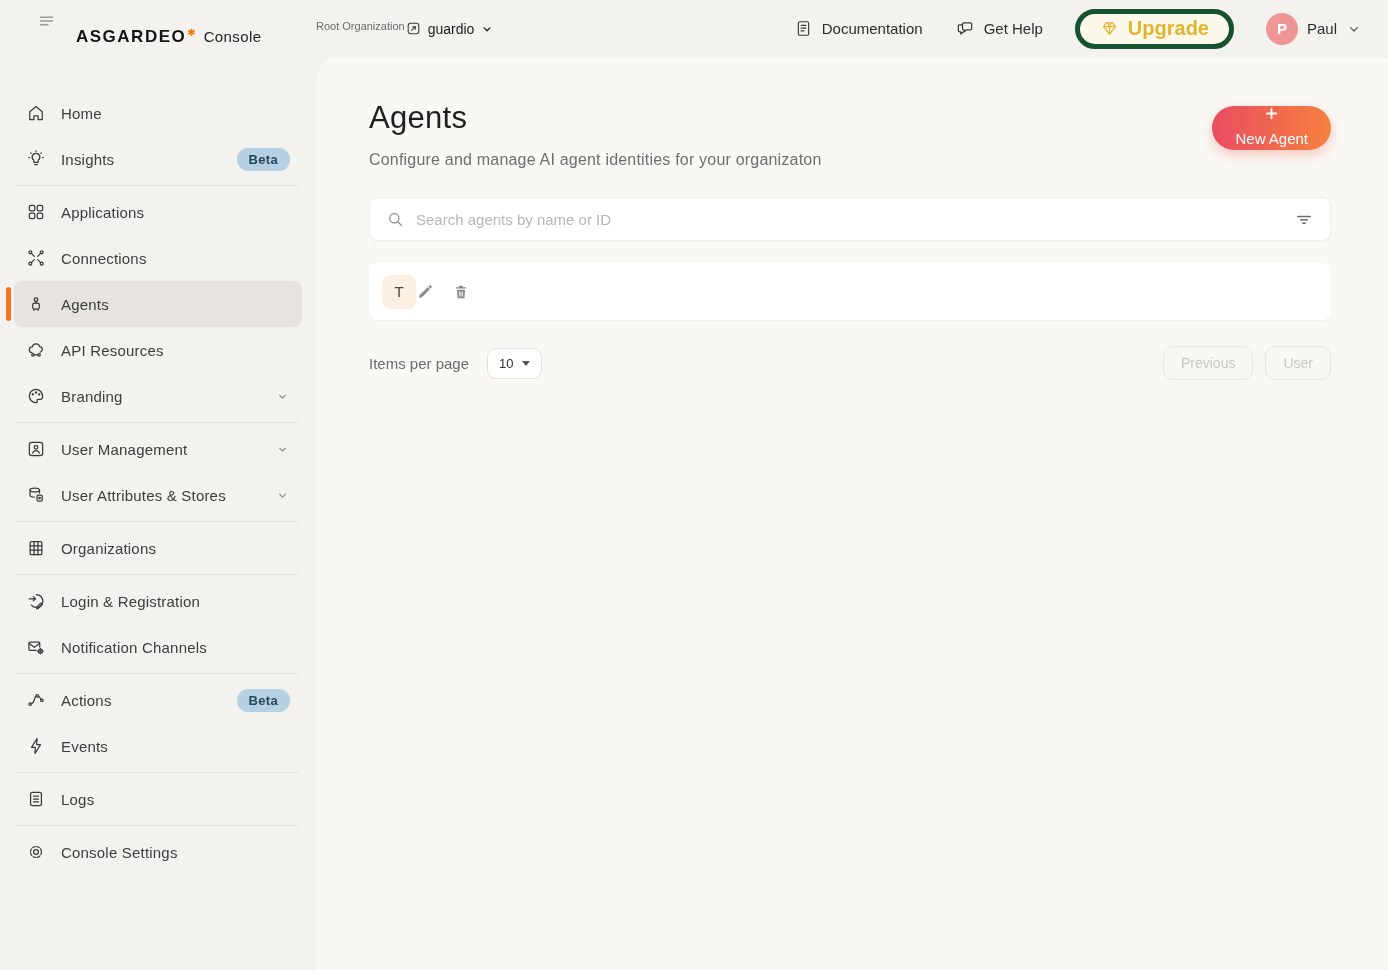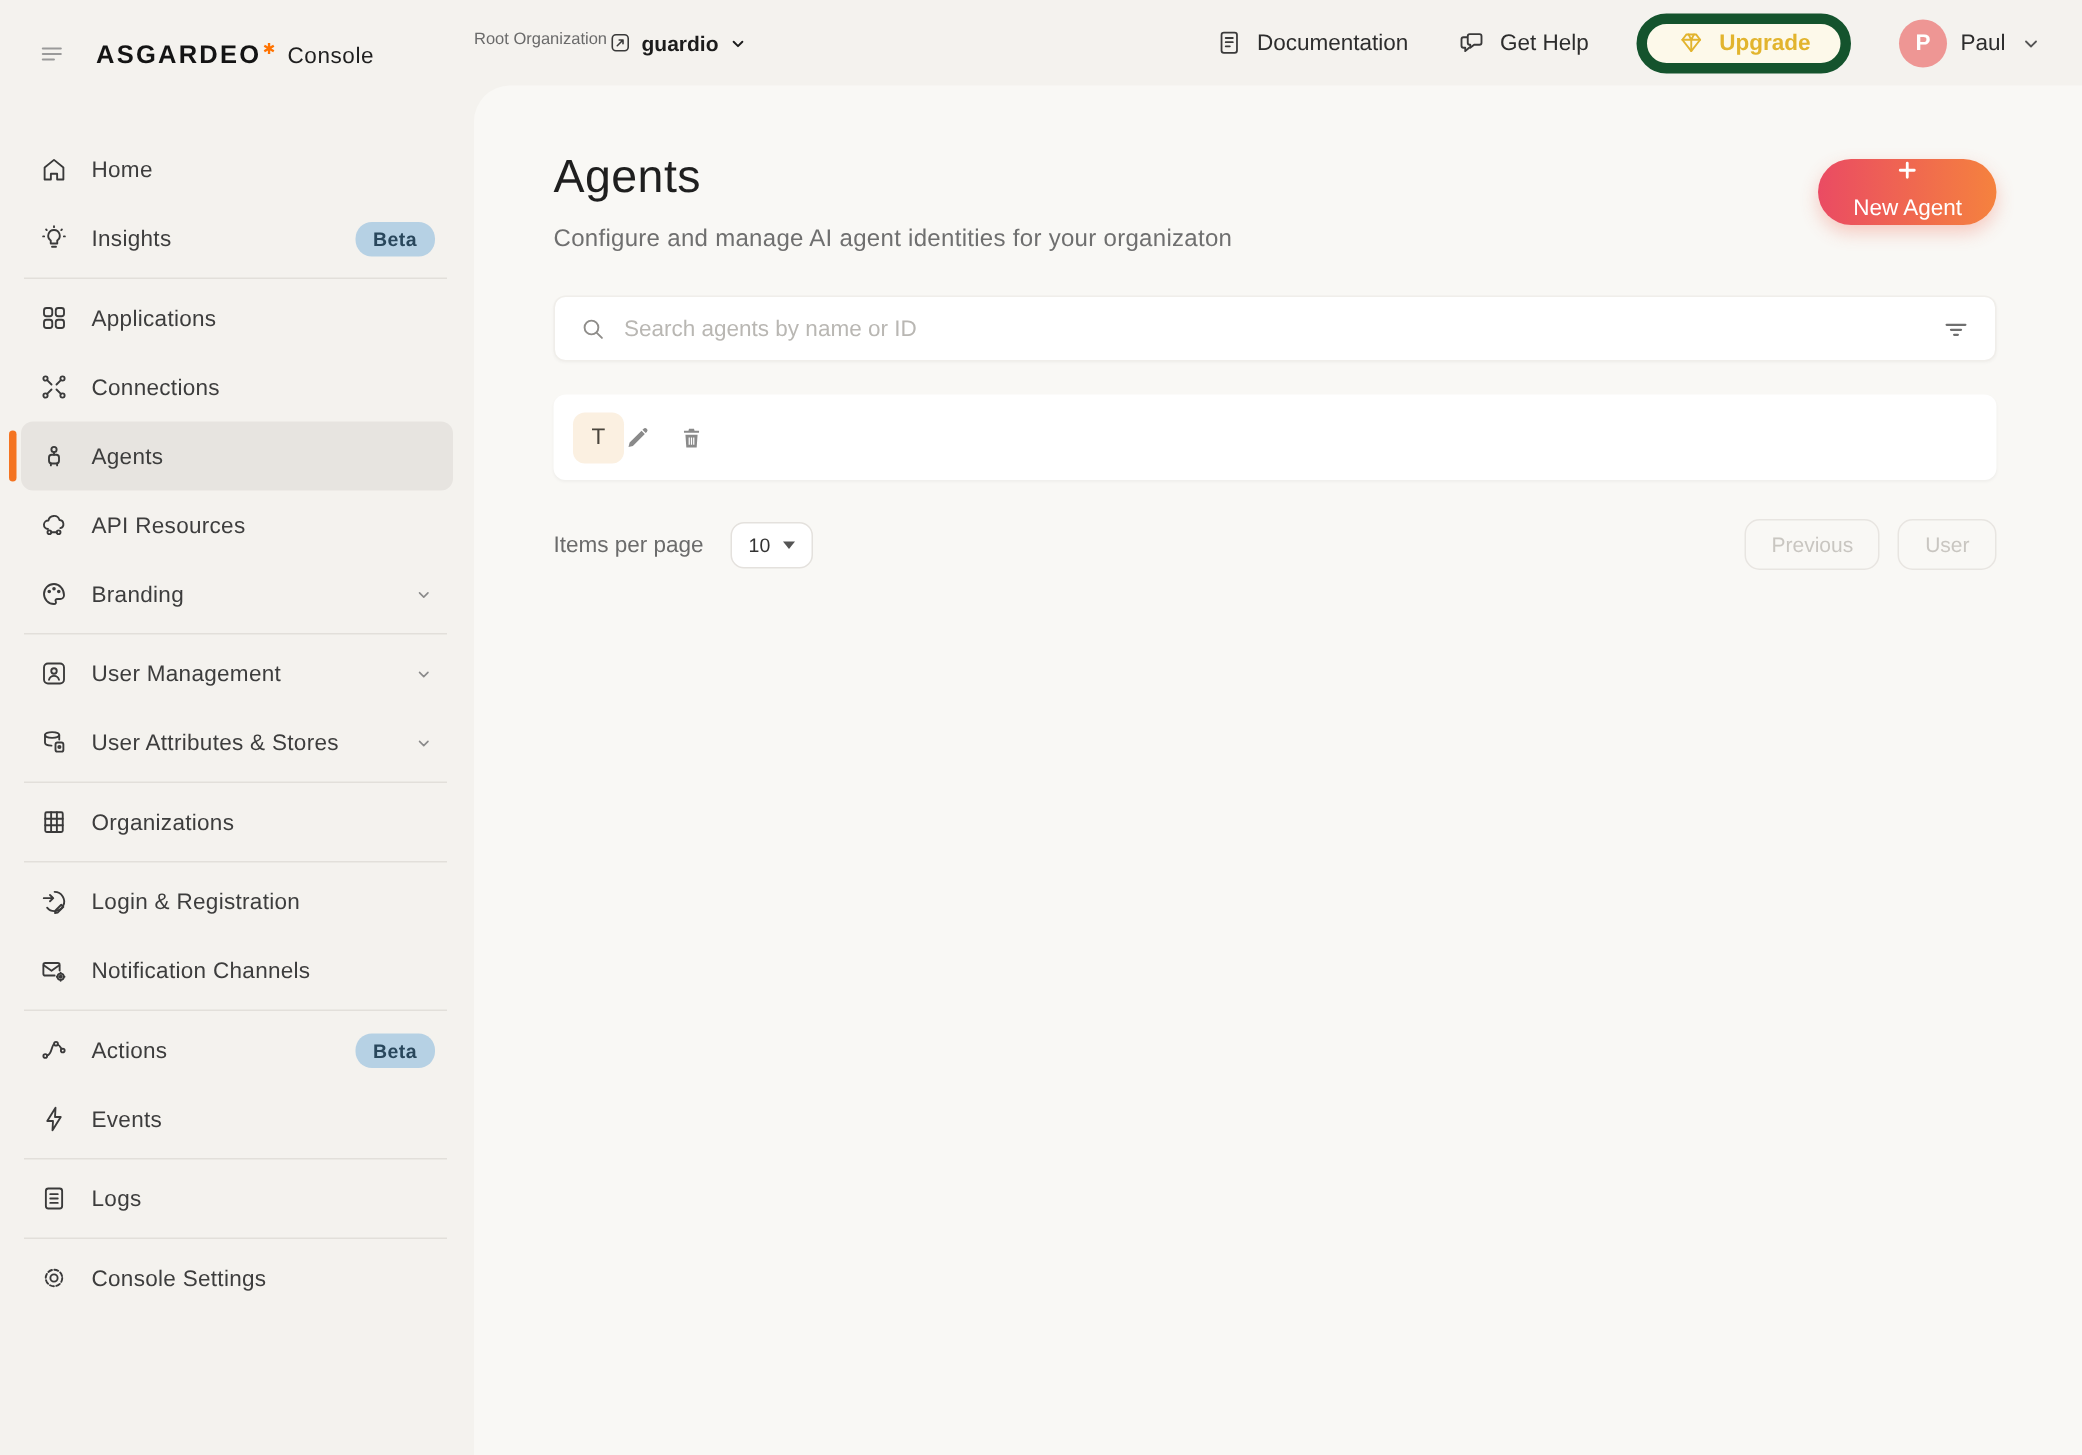--- a/index.html
+++ b/index.html
@@ -2,34 +2,34 @@
 <html><head>
 <meta charset="utf-8">
 <style>
   * { margin:0; padding:0; box-sizing:border-box; }
   html,body { width:1388px; height:970px; overflow:hidden; }
   body { font-family:"Liberation Sans", sans-serif; background:#f4f2ee; color:#2e2e2e; }
   .app { width:1388px; height:970px; display:flex; flex-direction:column; }
 
   
   .topbar { height:57px; flex:0 0 57px; display:flex; align-items:center; background:#f4f2ee; }
-  .topbar-left { width:316px; flex:0 0 316px; display:flex; align-items:flex-end; padding-left:24px; gap:18px; }
+  .topbar-left { width:316px; flex:0 0 316px; display:flex; align-items:flex-start; padding-left:36px; gap:18px; }
   .hamburger { display:flex; cursor:pointer; }
   .logo-wrap { display:flex; align-items:baseline; }
   .logo-text { font-size:17px; font-weight:800; letter-spacing:1.5px; color:#141414; }
   .logo-star { color:#ff7300; font-size:10px; vertical-align:top; position:relative; top:-6px; margin-left:1px; }
   .product-label { font-size:15px; color:#1f1f1f; margin-left:8px; letter-spacing:.4px;margin-top:18px; }
   .org-switcher { display:flex; flex-direction:row; cursor:pointer; }
   .org-label { font-size:11px; color:#6a6a6a; margin-bottom:3px; }
   .org-row { display:flex; align-items:center; gap:6px; }
-  .org-name { font-size:14px; color:#1c1c1c; font-weight:700; }
+  .org-name { font-size:14px; color:#1c1c1c; font-weight:400; }
   .topbar-right { margin-left:auto; display:flex; align-items:center; gap:32px; padding-right:26px; }
   .top-link { display:flex; align-items:center; gap:9px; font-size:15px; color:#2d2d2d; cursor:pointer; }
-  .upgrade-btn { height:40px; padding:0 20px; border-radius:20px; border:7px solid #14532d; background:#fdf9ea;
-                 color:#e2b42e; font-weight:700; font-size:15px; display:flex; align-items:center; gap:9px;
+  .upgrade-btn { height:40px; padding:0 20px; border-radius:20px; border:5px solid #14532d; background:#fdf9ea;
+                 color:#e2b42e; font-weight:700; font-size:20px; display:flex; align-items:center; gap:9px;
                  font-family:"Liberation Sans",sans-serif; cursor:pointer; }
   .user-chip { display:flex; align-items:center; gap:9px; cursor:pointer; }
   .avatar { width:32px; height:32px; border-radius:50%; background:#ee9694; color:#fff; font-weight:700;
             font-size:15px; display:flex; align-items:center; justify-content:center; }
   .user-name { font-size:15px; color:#2d2d2d; }
 
   
   .body-row { flex:1; display:flex; min-height:0; }
 
   

